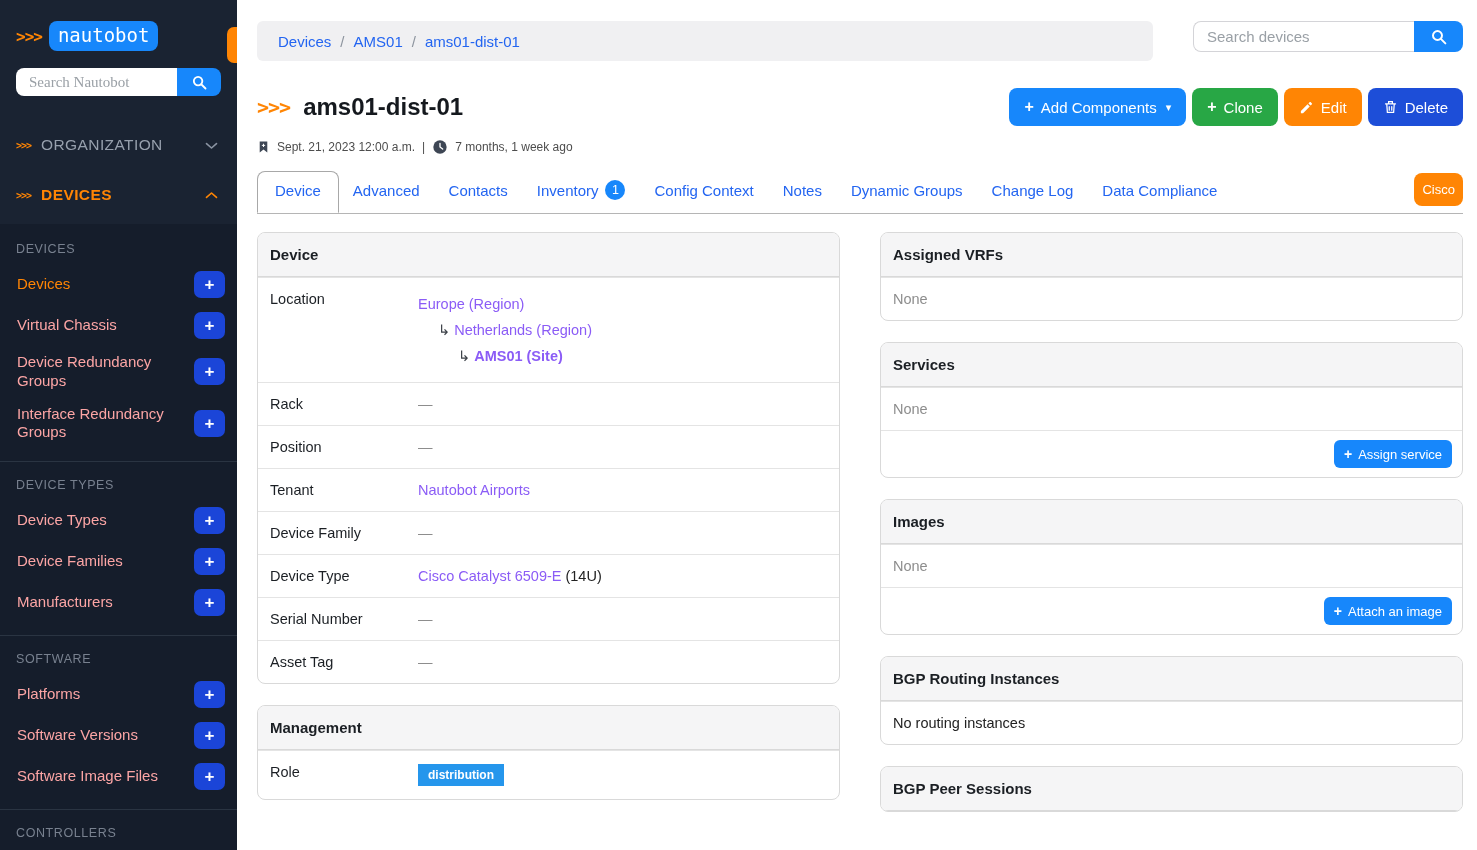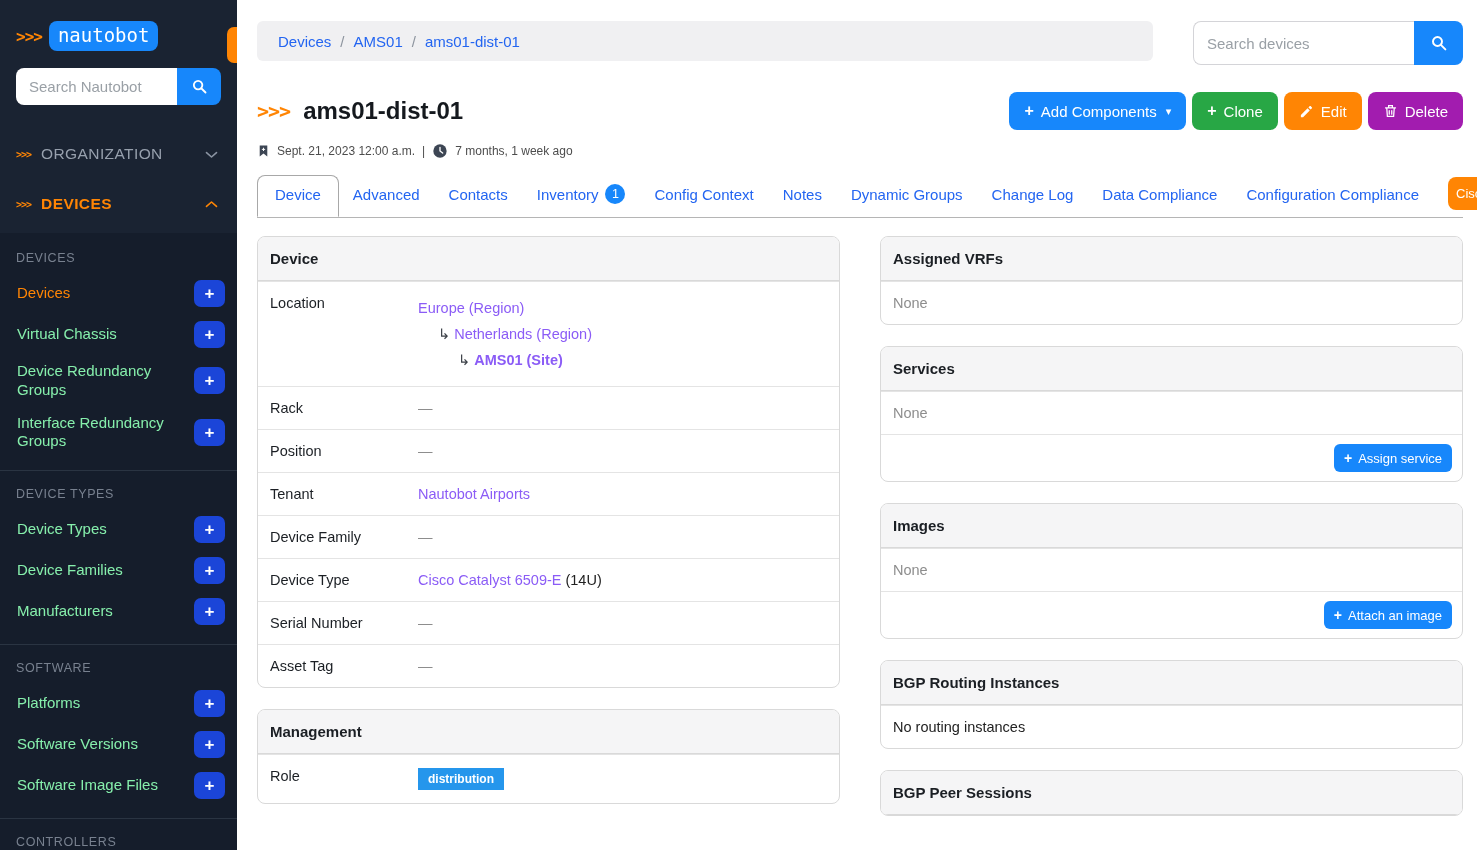--- a/index.html
+++ b/index.html
@@ -5,59 +5,59 @@
   * { margin:0; padding:0; box-sizing:border-box; }
   html,body { width:1477px; height:850px; overflow:hidden; }
   body { font-family:"Liberation Sans", sans-serif; background:#fff; display:flex; }
 
   
   .sidebar { width:237px; flex-shrink:0; background:#1a2332; color:#e8eaed; position:relative; height:850px; overflow:hidden; z-index:2; }
   .logo-row { display:flex; align-items:center; padding:21px 14px 15px 16px; }
   .logo-chevrons { color:#ff8504; font-family:"DejaVu Sans Mono", monospace; font-weight:bold; font-size:16px; letter-spacing:-1px; margin-right:7px; }
   .logo-pill { background:#1787fb; color:#fff; font-family:"DejaVu Sans Mono", monospace; font-size:19px; padding:3px 9px 5px; border-radius:8px; }
   .collapse-btn { position:absolute; left:227px; top:27px; width:24px; height:36px; background:#ff8504; border:none; border-radius:7px; color:#fff; font-size:17px; font-weight:bold; display:flex; align-items:center; justify-content:center; cursor:pointer; z-index:6; }
-  .side-search { display:flex; margin:2px 16px 28px 16px; height:37px; }
+  .side-search { display:flex; margin:2px 16px 28px 16px; height:28px;font-family:Liberation Serif, serif; }
   .side-search input { flex:1; min-width:0; border:none; border-radius:8px 0 0 8px; padding:0 13px; font-size:15px; font-family:inherit; color:#333; outline:none; }
   .side-search button { width:44px; border:none; background:#1787fb; border-radius:0 8px 8px 0; display:flex; align-items:center; justify-content:center; cursor:pointer; }
   .nav-section { display:flex; align-items:center; padding:12px 18px 12px 16px; font-size:15.5px; letter-spacing:.4px; cursor:pointer; }
   .nav-section .mini-chev { color:#ff8504; font-family:"DejaVu Sans Mono", monospace; font-weight:bold; font-size:10px; letter-spacing:-1px; margin-right:10px; }
   .nav-section .sec-label { flex:1; }
   .nav-section.muted .sec-label { color:#97a0ad; }
   .nav-section.active .sec-label { color:#ff8504; font-weight:bold; }
   .nav-section { margin-bottom:8px; }
   .submenu { background:#151d2b; padding:4px 0 6px; }
   .group-header { color:#78818f; font-size:12.5px; letter-spacing:.6px; padding:14px 16px 8px; }
   .side-item { display:flex; align-items:center; padding:7px 12px 7px 17px; font-size:15px; cursor:pointer; }
-  .side-item .item-label { flex:1; line-height:1.25; color:#86efac; padding-right:8px; }
+  .side-item .item-label { flex:1; line-height:1.25; color:#fca5a5; padding-right:8px; }
   .side-item.active .item-label { color:#ff8504; }
   .plus-btn { width:31px; height:27px; background:#1b45d8; border:none; border-radius:7px; color:#fff; font-size:17px; font-weight:bold; line-height:1; display:flex; align-items:center; justify-content:center; cursor:pointer; flex-shrink:0; }
   .side-divider { border-top:1px solid #2a3442; margin:12px 0 2px; }
 
   
   .main { flex:1; background:#fff; padding:21px 14px 0 20px; overflow:hidden; position:relative; }
   .topbar { display:flex; gap:40px; }
   .breadcrumb { flex:1; height:40px; background:#f0f0f2; border-radius:6px; display:flex; align-items:center; padding:0 21px; font-size:15px; gap:9px; }
   .breadcrumb a { color:#2365f1; text-decoration:none; cursor:pointer; }
   .crumb-sep { color:#8d949e; }
-  .dev-search { display:flex; width:270px; height:44px;justify-content:center; }
+  .dev-search { display:flex; width:270px; height:31px;justify-content:center; }
   .dev-search input { flex:1; min-width:0; border:1px solid #d4d4d8; border-right:none; border-radius:8px 0 0 8px; padding:0 13px; font-size:15px; font-family:inherit; color:#333; outline:none; }
   .dev-search input::placeholder, .side-search input::placeholder { color:#9aa0a6; }
   .dev-search button { width:49px; border:none; background:#1787fb; border-radius:0 8px 8px 0; display:flex; align-items:center; justify-content:center; cursor:pointer; }
 
   .header-row { display:flex; align-items:center; margin-top:27px; }
   .title-wrap { display:flex; align-items:center; gap:13px; }
   .title-chevrons { color:#ff8504; font-family:"DejaVu Sans Mono", monospace; font-weight:bold; font-size:20px; letter-spacing:-1px; }
   .page-title { font-size:24px; font-weight:bold; color:#15191e; }
   .actions { margin-left:auto; display:flex; gap:6px; }
   .btn { height:38px; border:none; border-radius:8px; color:#fff; font-size:15px; font-family:inherit; display:inline-flex; align-items:center; gap:7px; padding:0 15px; cursor:pointer; }
   .btn .plus-glyph { font-weight:bold; font-size:16px; }
   .btn-blue { background:#1787fb; }
   .btn-green { background:#28a745; }
   .btn-orange { background:#ff8504; }
-  .btn-red { background:#a21caf; }
+  .btn-red { background:#1d4ed8; }
   .caret { font-size:11px; margin-left:2px; }
 
   .meta-row { display:flex; align-items:center; gap:7px; margin-top:13px; font-size:12px; color:#4d4d4d; }
   .meta-row svg { display:block; }
 
   .tabs { display:flex; align-items:center; margin-top:15px; border-bottom:1px solid #b5b5b5; }
   .tab { color:#2365f1; font-size:15px; text-decoration:none; padding:10px 0 13px; margin-right:29px; cursor:pointer; white-space:nowrap; display:inline-flex; align-items:center; }
   .tab.active { border:1px solid #a8a8a8; border-bottom:1px solid #fff; border-radius:8px 8px 0 0; background:#fff; padding:10px 17px 13px; margin-bottom:-1px; margin-right:14px; }
   .tab-badge { background:#1787fb; color:#fff; width:20px; height:20px; border-radius:50%; font-size:12.5px; display:inline-flex; align-items:center; justify-content:center; margin-left:7px; }
   .platform-badge { margin-left:auto; background:#ff8504; color:#fff; font-size:13px; padding:9px 8px; border-radius:8px; margin-bottom:5px; cursor:pointer; }
@@ -267,21 +267,20 @@
     <a class="tab">Contacts</a>
     <a class="tab">
       <span>Inventory</span>
       <span class="tab-badge">1</span>
     </a>
     <a class="tab">Config Context</a>
     <a class="tab">Notes</a>
     <a class="tab">Dynamic Groups</a>
     <a class="tab">Change Log</a>
     <a class="tab">Data Compliance</a>
-    <a class="tab">Configuration Compliance</a>
     <span class="platform-badge">Cisco</span>
   </div>
 
   <div class="content">
 
     <div class="col">
       <section class="panel">
         <div class="panel-header">Device</div>
         <div class="panel-row">
           <span class="row-label">Location</span>

